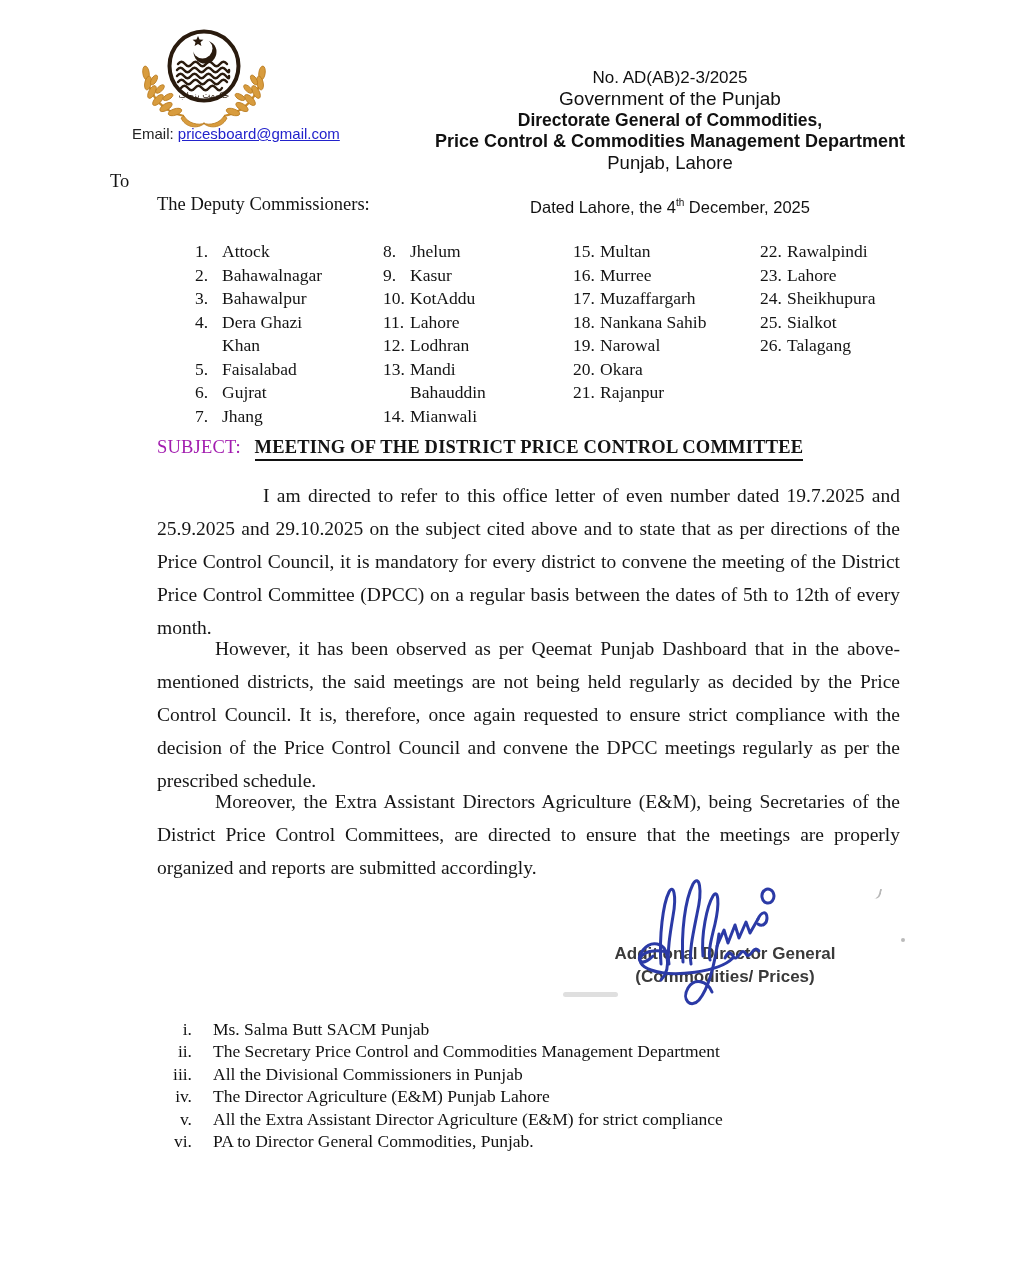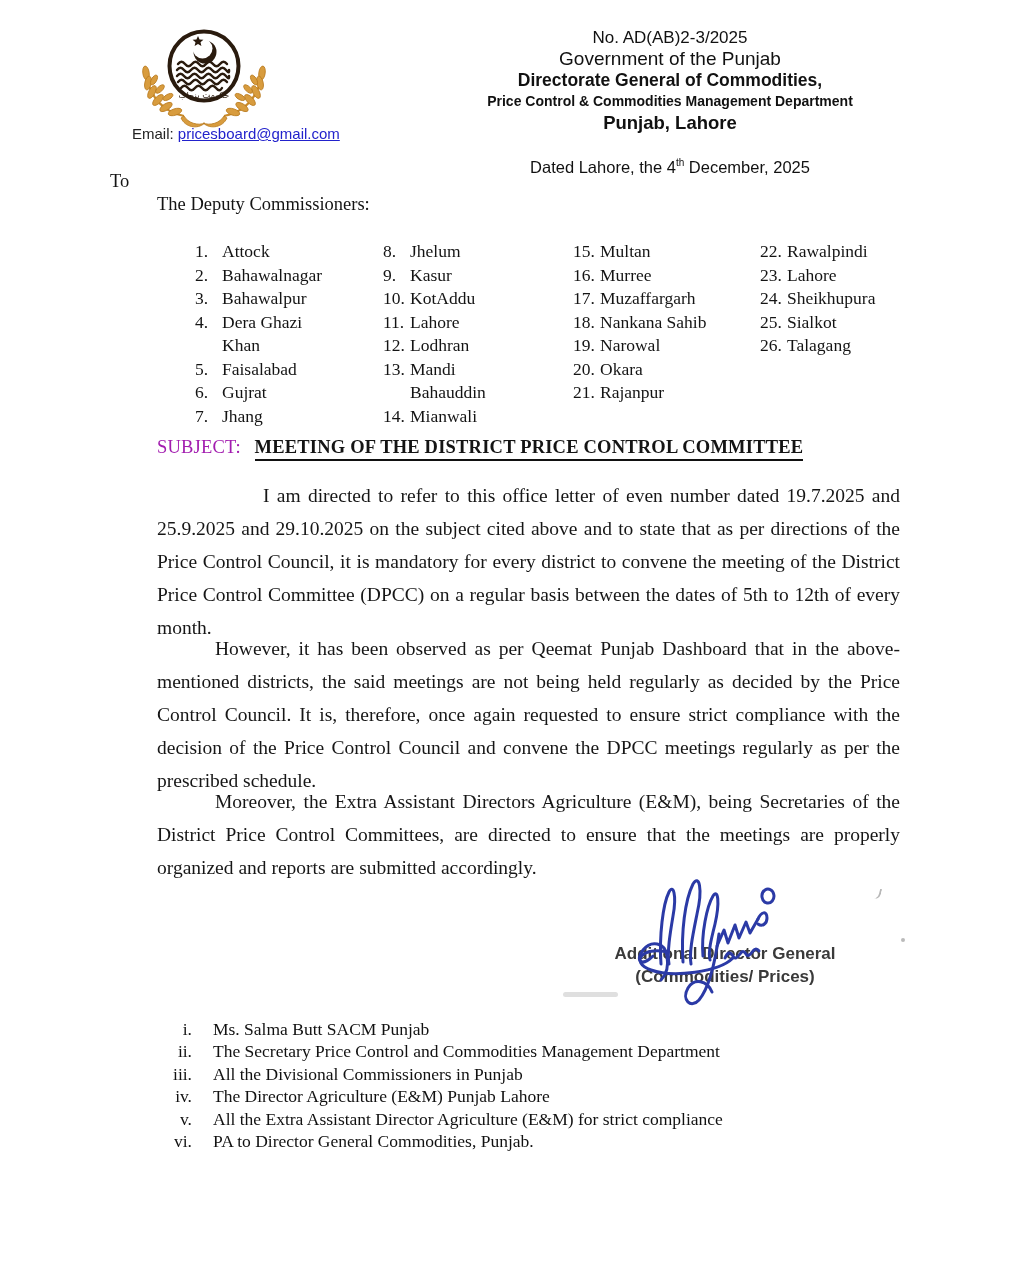--- a/index.html
+++ b/index.html
@@ -21,25 +21,25 @@
     font-size:15px;color:#222;
   }
   .email-line a{color:#2222cc;text-decoration:underline;}
   
   .letterhead{
     position:absolute;left:400px;top:27px;width:540px;
     text-align:center;
     font-family:"Liberation Sans","DejaVu Sans",sans-serif;
     color:#111;
   }
-  .lh-ref{font-size:17px;font-weight:400;line-height:21px;}
+  .lh-ref{font-size:17px;font-weight:400;line-height:21px;margin-top:40px;}
   .lh-govt{font-size:19px;font-weight:400;line-height:22px;}
   .lh-dir{font-size:17.5px;font-weight:700;line-height:21px;}
-  .lh-dept{font-size:14px;font-weight:700;line-height:21px;}
-  .lh-city{font-size:18.5px;font-weight:700;line-height:22px;}
+  .lh-dept{font-size:18px;font-weight:700;line-height:21px;}
+  .lh-city{font-size:18.5px;font-weight:400;line-height:22px;}
   .lh-date{font-size:16.5px;font-weight:400;margin-top:23px;text-align:center;}
   .lh-date sup{font-size:10px;}
   
   .to{position:absolute;left:110px;top:171px;font-size:18.5px;}
   .dc-heading{position:absolute;left:157px;top:194px;font-size:18.5px;}
   .districts{position:absolute;left:195px;top:240px;display:flex;font-size:17.5px;line-height:23.5px;}
   .d-col{display:flex;flex-direction:column;}
   .d-col1{width:137px;margin-right:51px;}
   .d-col2{width:127px;margin-right:63px;}
   .d-col3{width:157px;margin-right:30px;}

